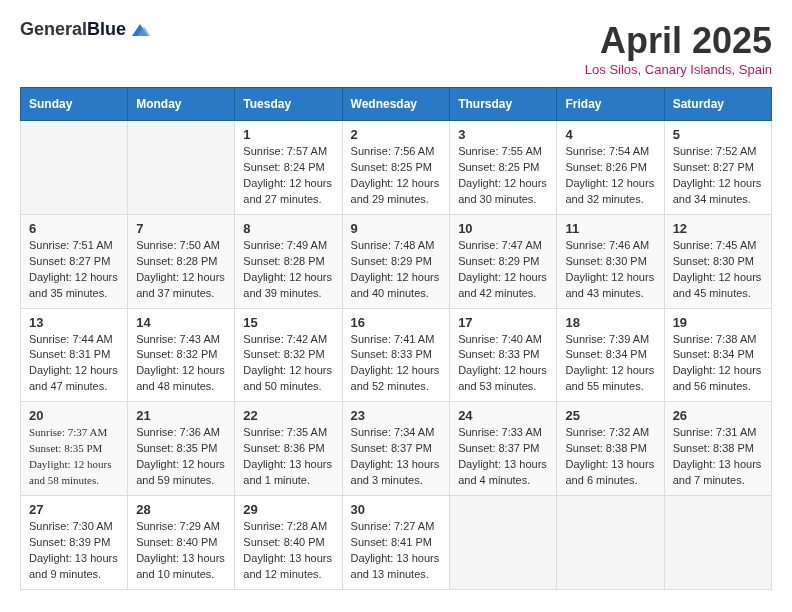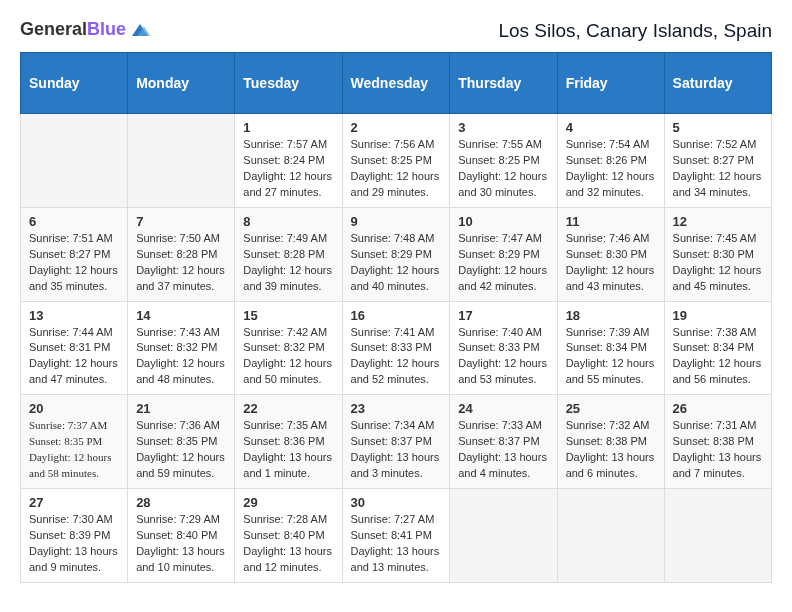--- a/index.html
+++ b/index.html
@@ -25,50 +25,50 @@
       line-height: 1.1;
     }
     .logo-general {
       font-size: 18px;
       font-weight: bold;
       color: #333;
     }
     .logo-blue {
       font-size: 18px;
       font-weight: bold;
-      color: #8b5cf6;
+      color: #0f172a;
     }
     .logo-icon {
       width: 24px;
       height: 20px;
       margin-left: 2px;
     }
     .title-section {
       text-align: right;
     }
     .month-title {
       font-size: 36px;
       font-weight: bold;
       color: #333;
     }
     .location {
-      font-size: 19px;
-      color: #0f172a;
+      font-size: 13px;
+      color: #be185d;
     }
     .calendar {
       width: 100%;
       border-collapse: collapse;
       border: 1px solid #ccc;
     }
     .calendar th {
       background-color: #2979c5;
       color: white;
       text-align: left;
-      padding: 22px 8px;
-      font-size: 14px;
+      padding: 9px 8px;
+      font-size: 12px;
       border: 1px solid #1a5fa0;
     }
     .calendar td {
       vertical-align: top;
       padding: 6px 8px;
       border: 1px solid #ddd;
       width: 108px;
       min-height: 80px;
       font-size: 11px;
       color: #333;
@@ -99,20 +99,21 @@
     <div class="logo-text">
       <span class="logo-general">General</span>
       <span class="logo-blue">Blue</span>
     </div>
     <svg class="logo-icon" viewBox="0 0 30 25" xmlns="http://www.w3.org/2000/svg">
       <polygon points="5,20 15,5 25,20" fill="#2979c5"></polygon>
       <polygon points="12,20 20,8 28,20" fill="#5ba3e0" opacity="0.7"></polygon>
     </svg>
   </div>
   <div class="title-section">
+    <div class="month-title">April 2025</div>
     <div class="location">Los Silos, Canary Islands, Spain</div>
   </div>
 </div>
 
 <table class="calendar">
   <thead>
     <tr>
 
     <th>Sunday</th>
         <th>Monday</th>

